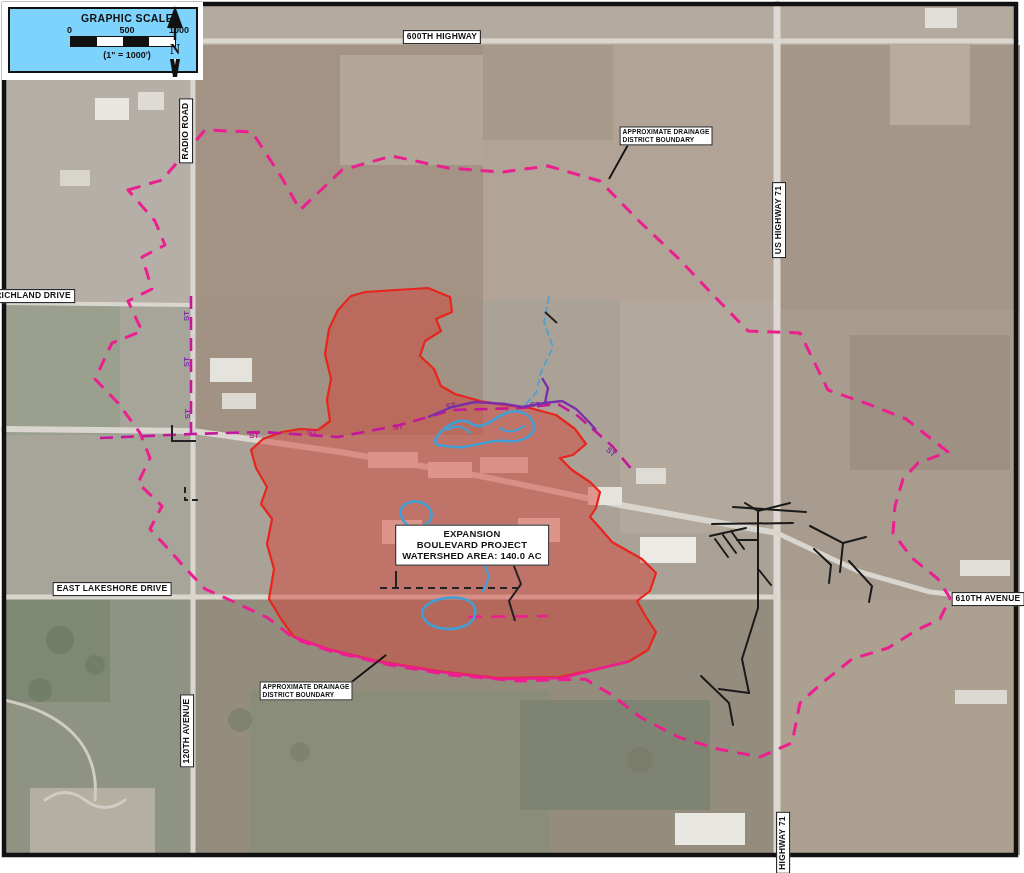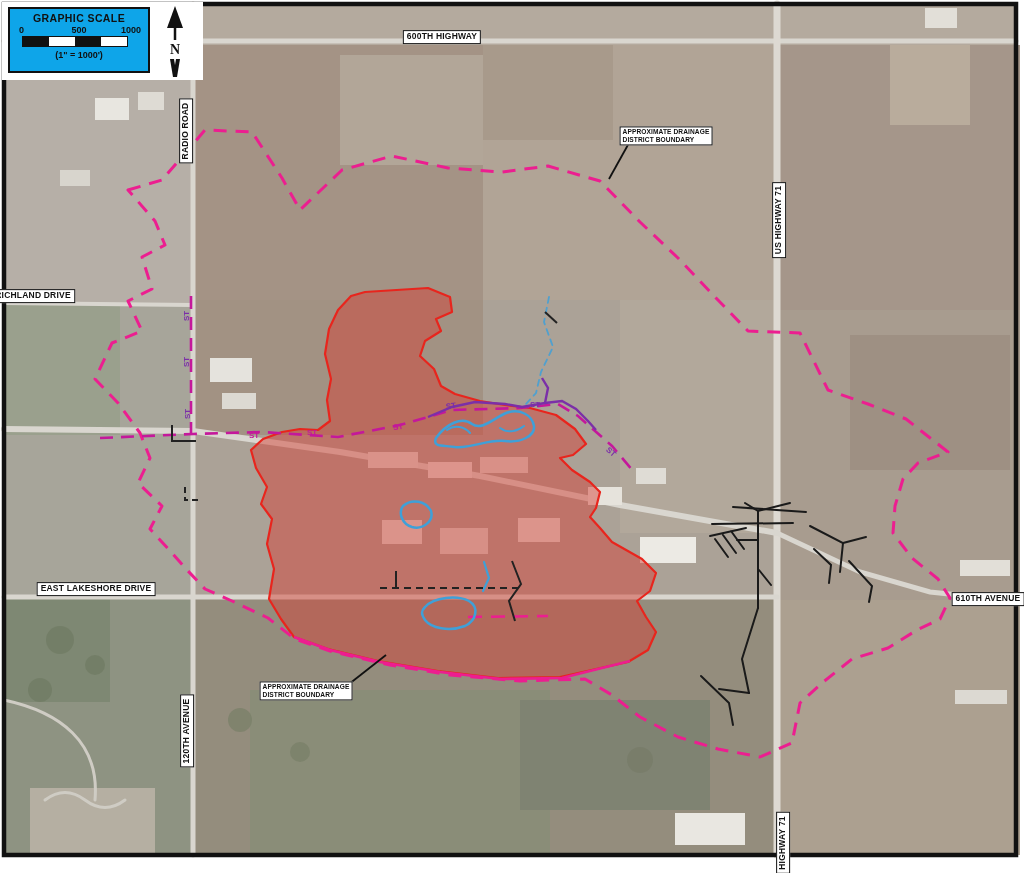--- a/index.html
+++ b/index.html
@@ -11,21 +11,21 @@
             white-space:nowrap;line-height:1.15;z-index:5;
             transform:translate(-50%,-50%);}
   .maplabel.v{transform:translate(-50%,-50%) rotate(-90deg);}
   .anno{font-size:6.6px;font-weight:600;text-align:left;letter-spacing:.1px;padding:1px 2px;}
   .ws-box{font-size:9.5px;font-weight:600;text-align:center;border-width:1.8px;padding:3px 6px;letter-spacing:.2px;}
   .st{position:absolute;font-size:8px;font-weight:700;z-index:4;white-space:nowrap;
       transform:translate(-50%,-50%);}
   .st.m{color:#C4189B;}
   .st.p{color:#7B2FA8;}
   .scale-backdrop{position:absolute;left:2px;top:2px;width:201px;height:78px;background:#fff;z-index:6;}
-  .scale-box{position:absolute;left:8px;top:7px;width:138px;height:62px;border:2px solid #111;background:#0ea5e9;z-index:7;}
+  .scale-box{position:absolute;left:8px;top:7px;width:138px;height:62px;border:2px solid #111;background:#7dd3fc;z-index:7;padding-left:48px;}
   .sb-title{text-align:center;font-size:10.5px;font-weight:600;margin-top:3px;letter-spacing:.4px;}
   .sb-ticks{position:relative;height:11px;font-size:9px;font-weight:600;margin-top:1px;}
   .sb-ticks .t0{position:absolute;left:9px;}
   .sb-ticks .t500{position:absolute;left:50%;transform:translateX(-50%);text-align:right;}
   .sb-ticks .t1000{position:absolute;right:7px;}
   .sb-bar{margin-left:12px;width:104px;height:9px;border:1px solid #111;display:flex;}
   .sb-bar div{flex:1;}
   .sb-bar .b{background:#111;} .sb-bar .w{background:#fff;}
   .sb-ratio{text-align:center;font-size:9px;font-weight:600;margin-top:3px;}
   .north-arrow{position:absolute;left:153px;top:4px;z-index:7;}
@@ -200,32 +200,37 @@
     <line x1="22" y1="24" x2="22" y2="36" stroke="#111" stroke-width="2.5"></line>
     <text x="22" y="50" text-anchor="middle" font-size="14" font-weight="bold" font-family="Liberation Serif, serif" fill="#111">N</text>
     <polygon points="17,55 27,55 24,73 20,73" fill="#111"></polygon>
     <polygon points="21,55 23,55 22,61" fill="#fff"></polygon>
   </svg>
 
   <div class="maplabel" style="left:442px;top:37px">600TH HIGHWAY</div>
   <div class="maplabel v" style="left:186px;top:131px">RADIO ROAD</div>
   <div class="maplabel" style="left:33px;top:296px">RICHLAND DRIVE</div>
   <div class="maplabel v" style="left:779px;top:220px">US HIGHWAY 71</div>
-  <div class="maplabel" style="left:96px;top:589px">EAST LAKESHORE DRIVE</div>
+  <div class="maplabel" style="left:112px;top:589px">EAST LAKESHORE DRIVE</div>
   <div class="maplabel" style="left:988px;top:599px">610TH AVENUE</div>
   <div class="maplabel v" style="left:187px;top:731px">120TH AVENUE</div>
   <div class="maplabel v" style="left:783px;top:843px">HIGHWAY 71</div>
 
   <div class="maplabel anno" style="left:666px;top:136px">
     <div>APPROXIMATE DRAINAGE</div>
     <div>DISTRICT BOUNDARY</div>
   </div>
   <div class="maplabel anno" style="left:306px;top:691px">
     <div>APPROXIMATE DRAINAGE</div>
     <div>DISTRICT BOUNDARY</div>
+  </div>
+  <div class="maplabel ws-box" style="left:472px;top:545px">
+    <div>EXPANSION</div>
+    <div>BOULEVARD PROJECT</div>
+    <div>WATERSHED AREA: 140.0 AC</div>
   </div>
 
   <span class="st p" style="left:186px;top:316px;transform:translate(-50%,-50%) rotate(-90deg)">ST</span>
   <span class="st p" style="left:186px;top:362px;transform:translate(-50%,-50%) rotate(-90deg)">ST</span>
   <span class="st p" style="left:187px;top:414px;transform:translate(-50%,-50%) rotate(-90deg)">ST</span>
   <span class="st m" style="left:254px;top:435px">ST</span>
   <span class="st m" style="left:312px;top:432px">ST</span>
   <span class="st m" style="left:398px;top:427px;transform:translate(-50%,-50%) rotate(-10deg)">ST</span>
   <span class="st p" style="left:451px;top:406px;transform:translate(-50%,-50%) rotate(-8deg)">ST</span>
   <span class="st p" style="left:535px;top:404px">ST</span>

